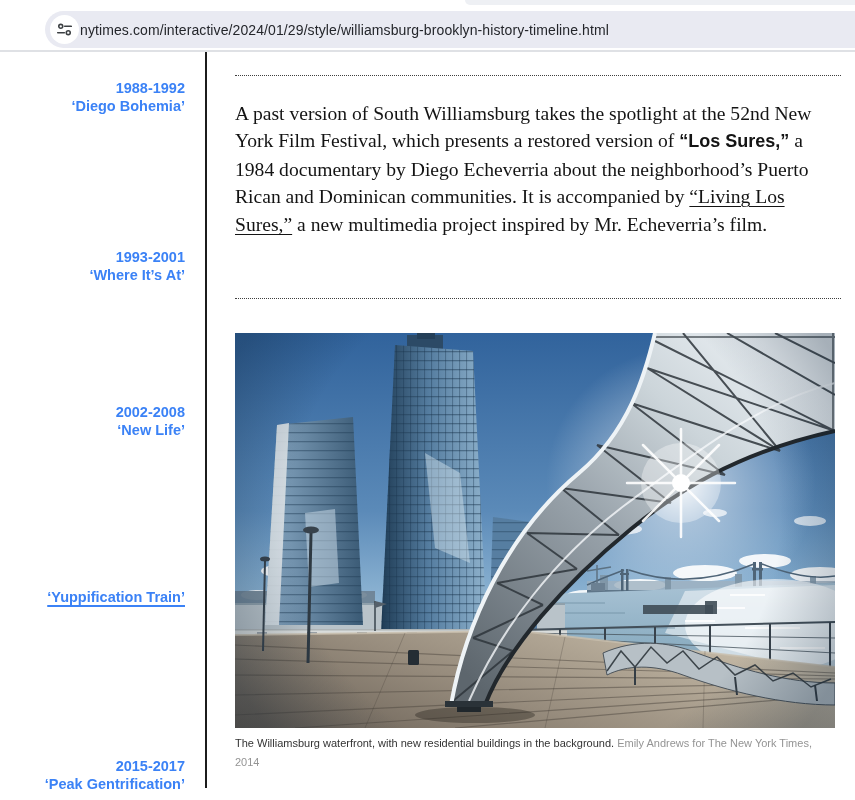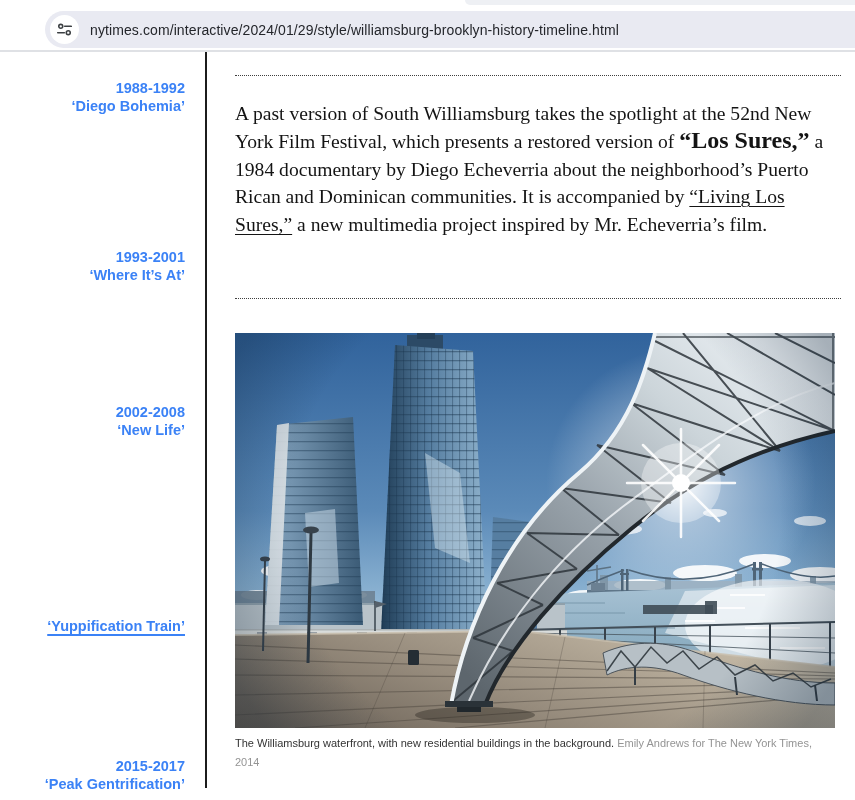--- a/index.html
+++ b/index.html
@@ -8,38 +8,38 @@
 
   
   .chrome{position:absolute;left:0;top:0;width:855px;height:50px;background:#fff;
           border-bottom:2px solid #dfe1e5;}
   .tab-remnant{position:absolute;left:465px;right:0;top:0;height:5px;background:#eef0f4;
                border-radius:0 0 0 8px;}
   .urlbar{position:absolute;left:45px;right:-20px;top:11px;height:37px;background:#e9eaf2;
           border-radius:19px;display:flex;align-items:center;padding-left:5px;box-sizing:border-box;}
   .site-icon{width:29px;height:29px;border-radius:50%;background:#fff;display:flex;
              align-items:center;justify-content:center;flex:0 0 auto;cursor:pointer;}
-  .url-text{margin-left:11px;font-size:14px;color:#24262b;letter-spacing:.1px;white-space:nowrap;}
+  .url-text{margin-left:1px;font-size:14px;color:#24262b;letter-spacing:.1px;white-space:nowrap;}
 
   
   .vline{position:absolute;left:205px;top:52px;width:1.5px;height:736px;background:#1c1c1c;}
 
   .timeline{position:absolute;left:0;top:0;width:185px;height:800px;}
   .tl-item{position:absolute;right:0;width:185px;text-align:right;cursor:pointer;color:#3b82f6;}
   .tl-years,.tl-label{font-weight:700;font-size:14.5px;line-height:17.5px;}
   .tl-item.active .tl-label{text-decoration:underline;text-decoration-thickness:1.5px;
-                            text-underline-offset:2.5px;margin-top:29px;}
+                            text-underline-offset:2.5px;}
 
   .rule{position:absolute;left:235px;width:606px;border-top:1.6px dotted #3f3f3f;height:0;}
   .rule-top{top:75px;}
   .rule-mid{top:298px;}
 
   .para{position:absolute;left:235px;top:100px;width:604px;margin:0;
         font-family:"Liberation Serif",serif;font-size:19.6px;line-height:27.4px;color:#141414;}
-  .boldsans{font-family:Liberation Serif, serif;font-weight:700;font-size:24px;}
+  .boldsans{font-family:Liberation Sans, sans-serif;font-weight:700;font-size:18px;}
   .textlink{text-decoration:underline;text-underline-offset:3px;text-decoration-thickness:1px;
             color:#141414;cursor:pointer;}
 
   .photo{position:absolute;left:235px;top:333px;width:600px;height:395px;margin:0;overflow:hidden;}
   .photo svg{display:block;}
 
   .caption{position:absolute;left:235px;top:734px;width:600px;font-size:11px;line-height:19px;}
   .cap-main{color:#333;}
   .cap-credit{color:#949494;}
 </style>

